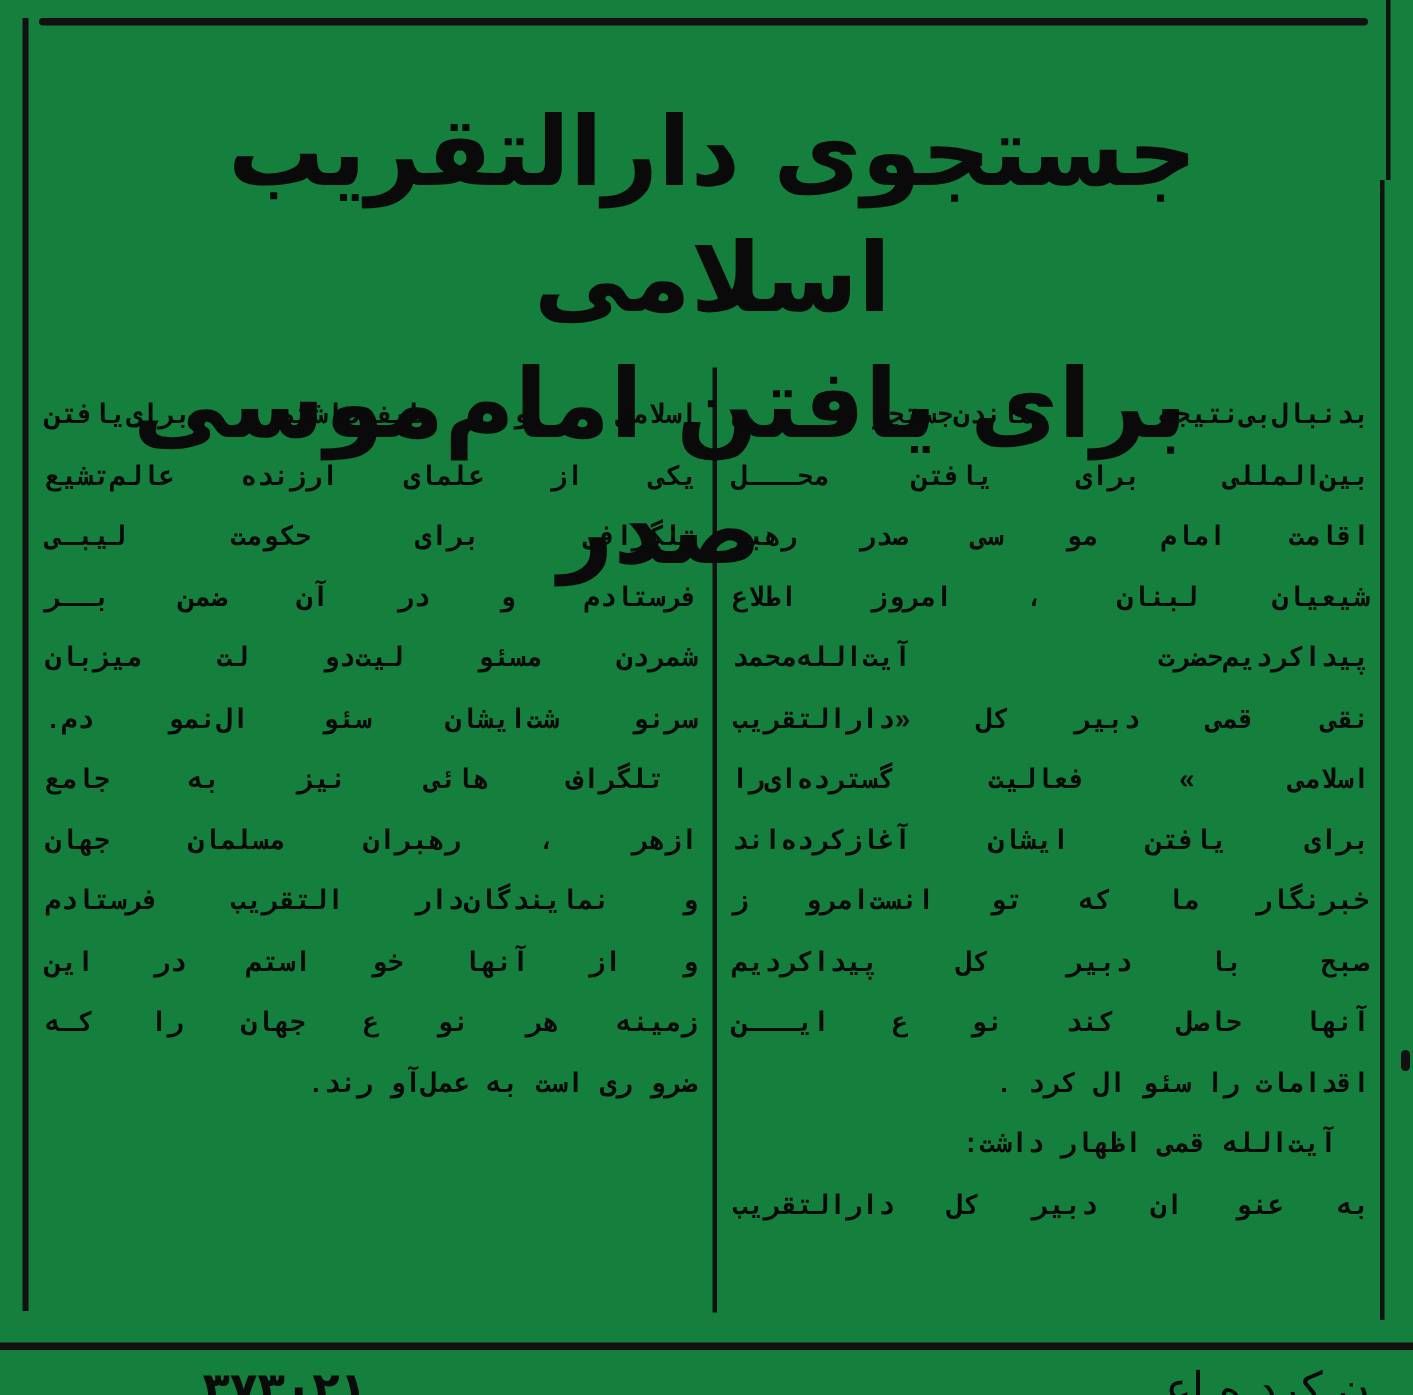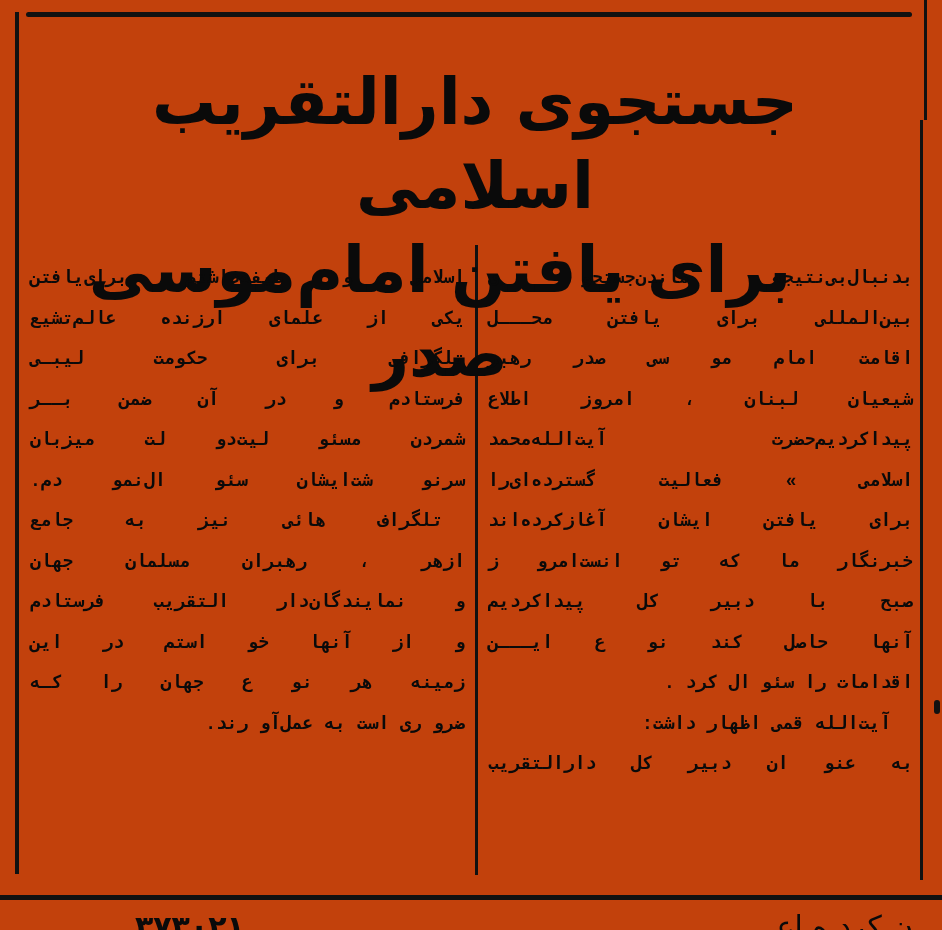--- a/index.html
+++ b/index.html
@@ -12,21 +12,21 @@
       height: 930px;
       position: relative;
       overflow: hidden;
       font-family: "DejaVu Sans", sans-serif;
       color: #0a0a0a;
     }
     .page {
       position: absolute;
       left: 0; top: 0;
       width: 942px; height: 930px;
-      background: #c2410c;
+      background: #15803d;
     }
     
     .frame-left {
       position: absolute;
       left: 15px; top: 12px;
       width: 4px; height: 862px;
       background: #111;
     }
     .frame-right {
       position: absolute;
@@ -161,20 +161,21 @@
     <span class="line1">جستجوی دارالتقریب اسلامی</span>
     <span class="line2">برای یافتن امام‌موسی صدر</span>
   </h1>
 
   <div class="col col-right">
     <span class="ln">بدنبال‌بی‌نتیجه ماندن‌جستجو ی</span>
     <span class="ln">بین‌المللی برای یافتن محـــل</span>
     <span class="ln">اقامت امام مو سی صدر رهبر</span>
     <span class="ln">شیعیان لبنان ، امروز اطلاع</span>
     <span class="ln">پیداکردیم‌حضرت آیت‌الله‌محمد</span>
+    <span class="ln">نقی قمی دبیر کل «دارالتقریب</span>
     <span class="ln">اسلامی » فعالیت گسترده‌ای‌را</span>
     <span class="ln">برای یافتن ایشان آغازکرده‌اند</span>
     <span class="ln">خبرنگار ما که تو انست‌امرو ز</span>
     <span class="ln">صبح با دبیر کل پیداکردیم</span>
     <span class="ln">آنها حاصل کند نو ع ایـــن</span>
     <span class="ln last">اقدامات را سئو ال کرد .</span>
     <span class="ln last" style="padding-right:22px;">آیت‌الله قمی اظهار داشت:</span>
     <span class="ln">به عنو ان دبیر کل دارالتقریب</span>
   </div>
 

